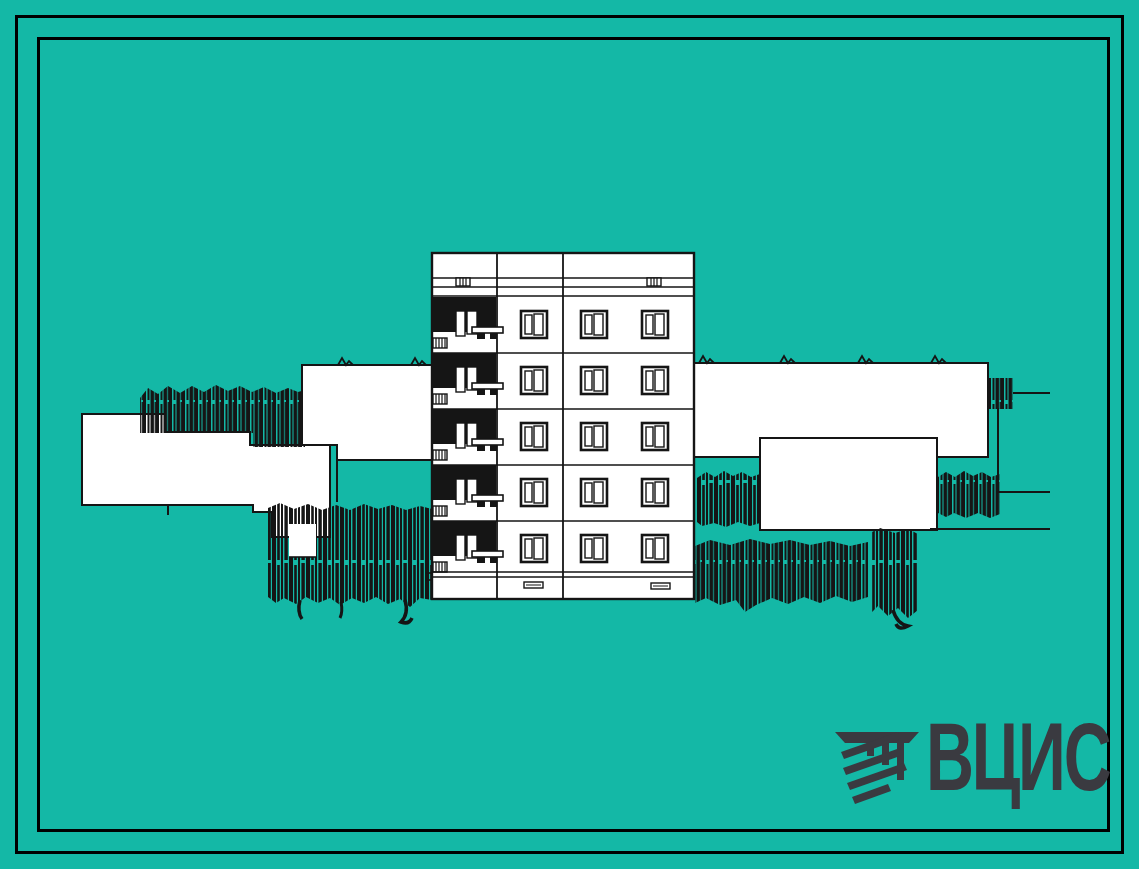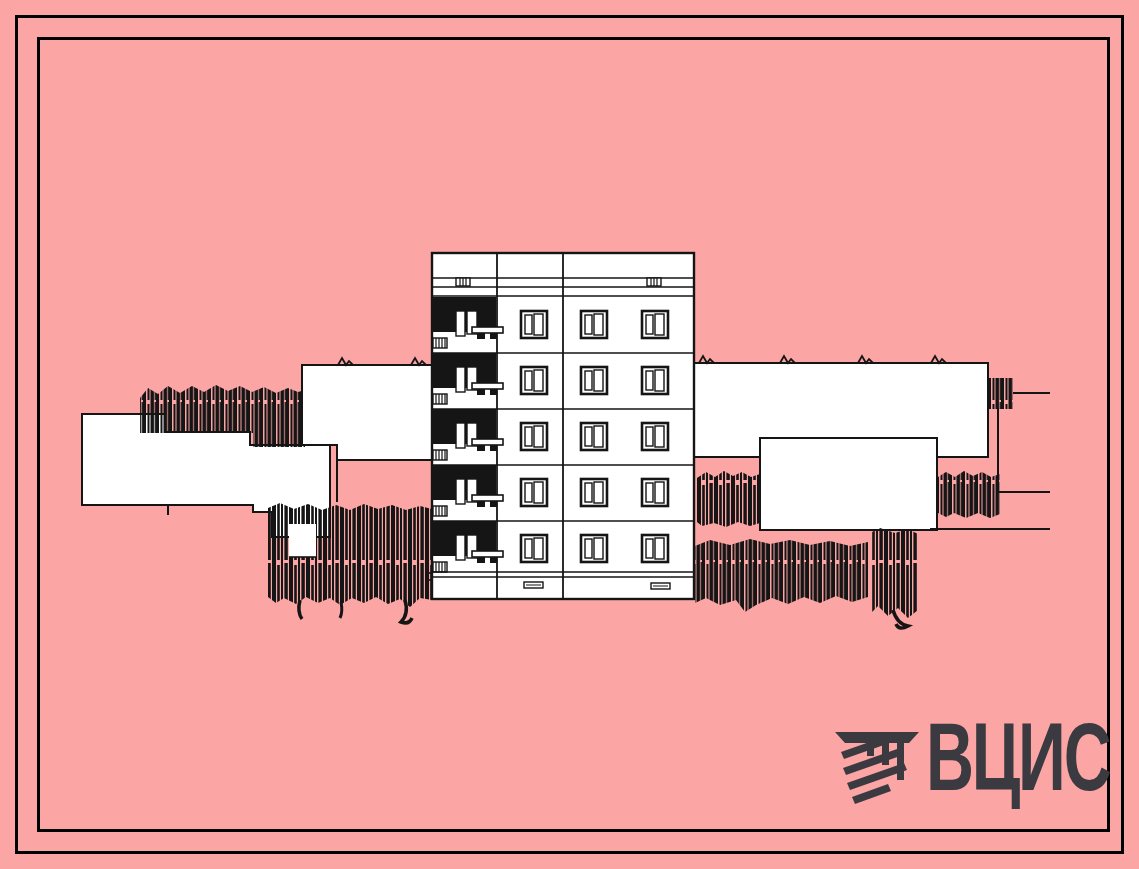--- a/index.html
+++ b/index.html
@@ -1,19 +1,19 @@
 <!DOCTYPE html>
 <html><head>
 <meta charset="utf-8">
 <style>
   html,body{margin:0;padding:0;background:#e8e8e8;}
   .page{
     position:relative;
     width:1139px;height:869px;
-    background:#fca5a5;
+    background:#14b8a6;
     overflow:hidden;
     font-family:"Liberation Sans", sans-serif;
   }
   .page svg{position:absolute;left:0;top:0;}
   .ink{stroke:#151515;fill:none;}
   .white{fill:#ffffff;stroke:#151515;}
   .solid{fill:#151515;stroke:none;}
   .logo{
     position:absolute;
     left:833px;top:724px;

